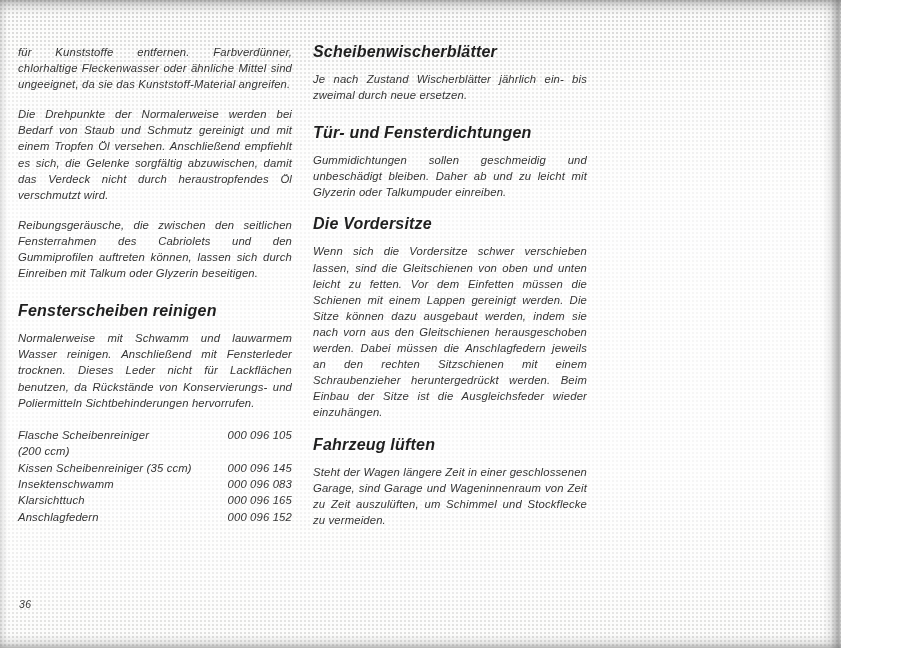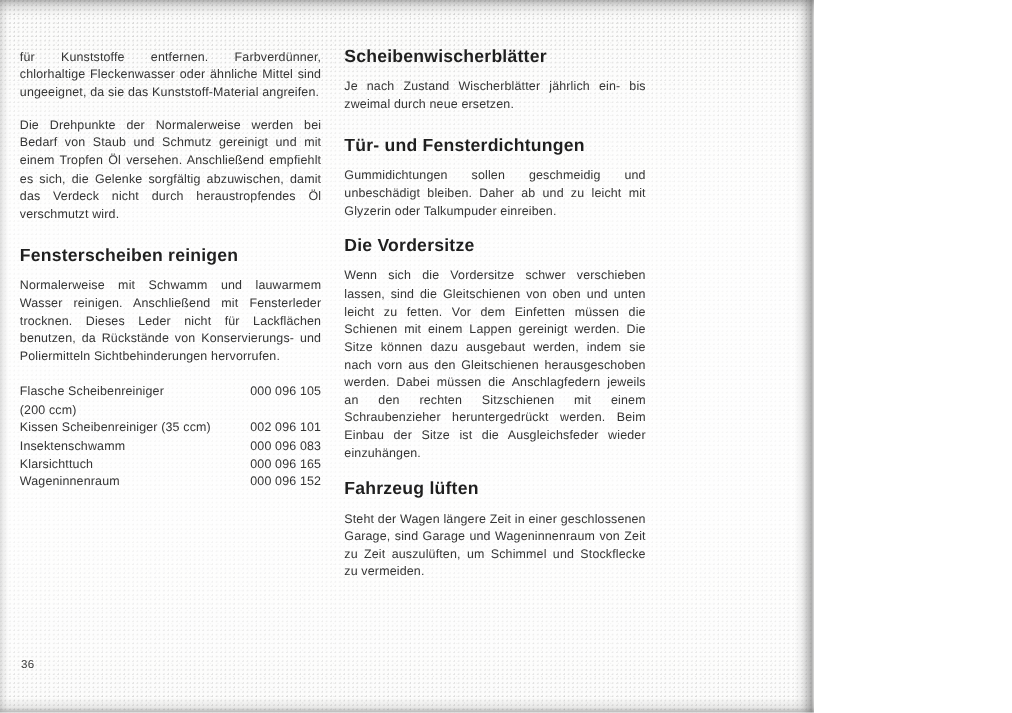--- a/index.html
+++ b/index.html
@@ -9,24 +9,25 @@
   }
   body {
     width: 920px;
     height: 648px;
     overflow: hidden;
     font-family: "Liberation Sans", sans-serif;
   }
 
   #page {
     position: relative;
-    width: 740px;
+    width: 841px;
     height: 648px;
     background: #fbfbfa;
     overflow: hidden;
+    font-style: italic;
   }
 
   
   .grain {
     position: absolute;
     inset: 0;
     pointer-events: none;
     background-image:
       radial-gradient(circle at 1px 1px, rgba(90,90,90,0.30) 0.7px, transparent 0.8px),
       radial-gradient(circle at 2px 3px, rgba(110,110,110,0.22) 0.6px, transparent 0.7px);
@@ -169,50 +170,51 @@
   <div class="edge-bottom"></div>
   <div class="edge-left"></div>
   <div class="edge-right"></div>
 
   <div class="col col-left">
 
     <p class="para">für Kunststoffe entfernen. Farbverdünner, chlorhaltige Fleckenwasser oder ähnliche Mittel sind ungeeignet, da sie das Kunststoff-Material angreifen.</p>
 
     <p class="para">Die Drehpunkte der Normalerweise werden bei Bedarf von Staub und Schmutz gereinigt und mit einem Tropfen Öl versehen. Anschließend empfiehlt es sich, die Gelenke sorgfältig abzuwischen, damit das Verdeck nicht durch heraustropfendes Öl verschmutzt wird.</p>
 
+    <p class="para">Reibungsgeräusche, die zwischen den seitlichen Fensterrahmen des Cabriolets und den Gummiprofilen auftreten können, lassen sich durch Einreiben mit Talkum oder Glyzerin beseitigen.</p>
 
     <h2 class="heading spaced">Fensterscheiben reinigen</h2>
 
     <p class="para">Normalerweise mit Schwamm und lauwarmem Wasser reinigen. Anschließend mit Fensterleder trocknen. Dieses Leder nicht für Lackflächen benutzen, da Rückstände von Konservierungs- und Poliermitteln Sichtbehinderungen hervorrufen.</p>
 
 
     <table class="parts">
       <tbody>
         <tr>
           <td class="name">Flasche Scheibenreiniger</td>
           <td class="num">000 096 105</td>
         </tr>
         <tr>
           <td class="name">(200 ccm)</td>
           <td class="num"></td>
         </tr>
         <tr>
           <td class="name">Kissen Scheibenreiniger (35 ccm)</td>
-          <td class="num">002 096 101</td>
+          <td class="num">000 096 145</td>
         </tr>
         <tr>
           <td class="name">Insektenschwamm</td>
           <td class="num">000 096 083</td>
         </tr>
         <tr>
           <td class="name">Klarsichttuch</td>
           <td class="num">000 096 165</td>
         </tr>
         <tr>
-          <td class="name">Wageninnenraum</td>
+          <td class="name">Anschlagfedern</td>
           <td class="num">000 096 152</td>
         </tr>
       </tbody>
     </table>
   </div>
 
   <div class="col col-right">
 
     <h2 class="heading">Scheibenwischerblätter</h2>
 

